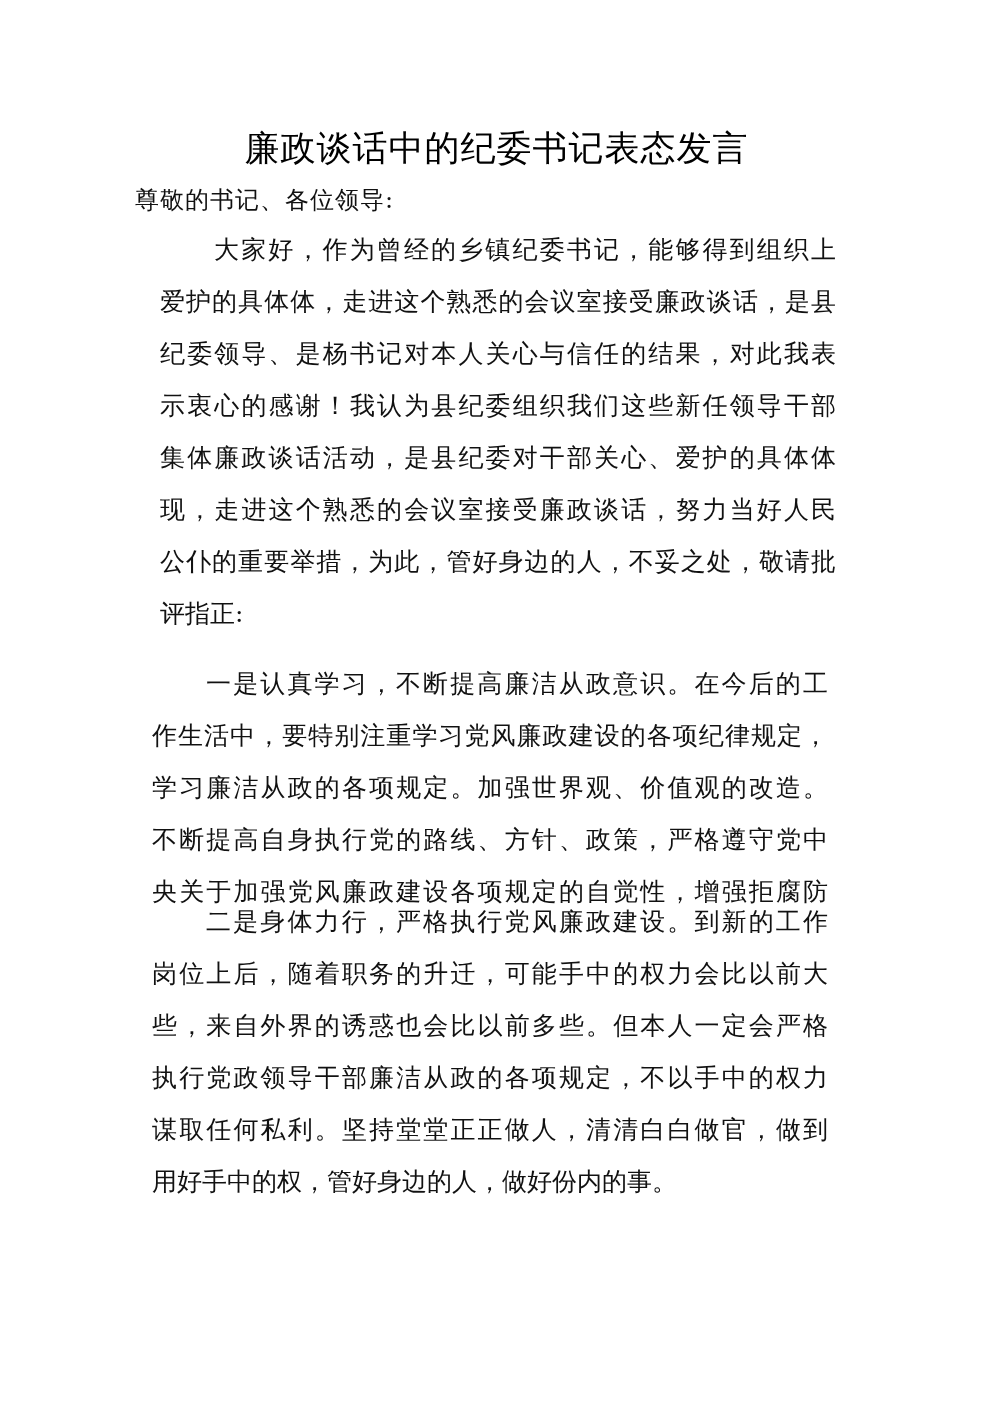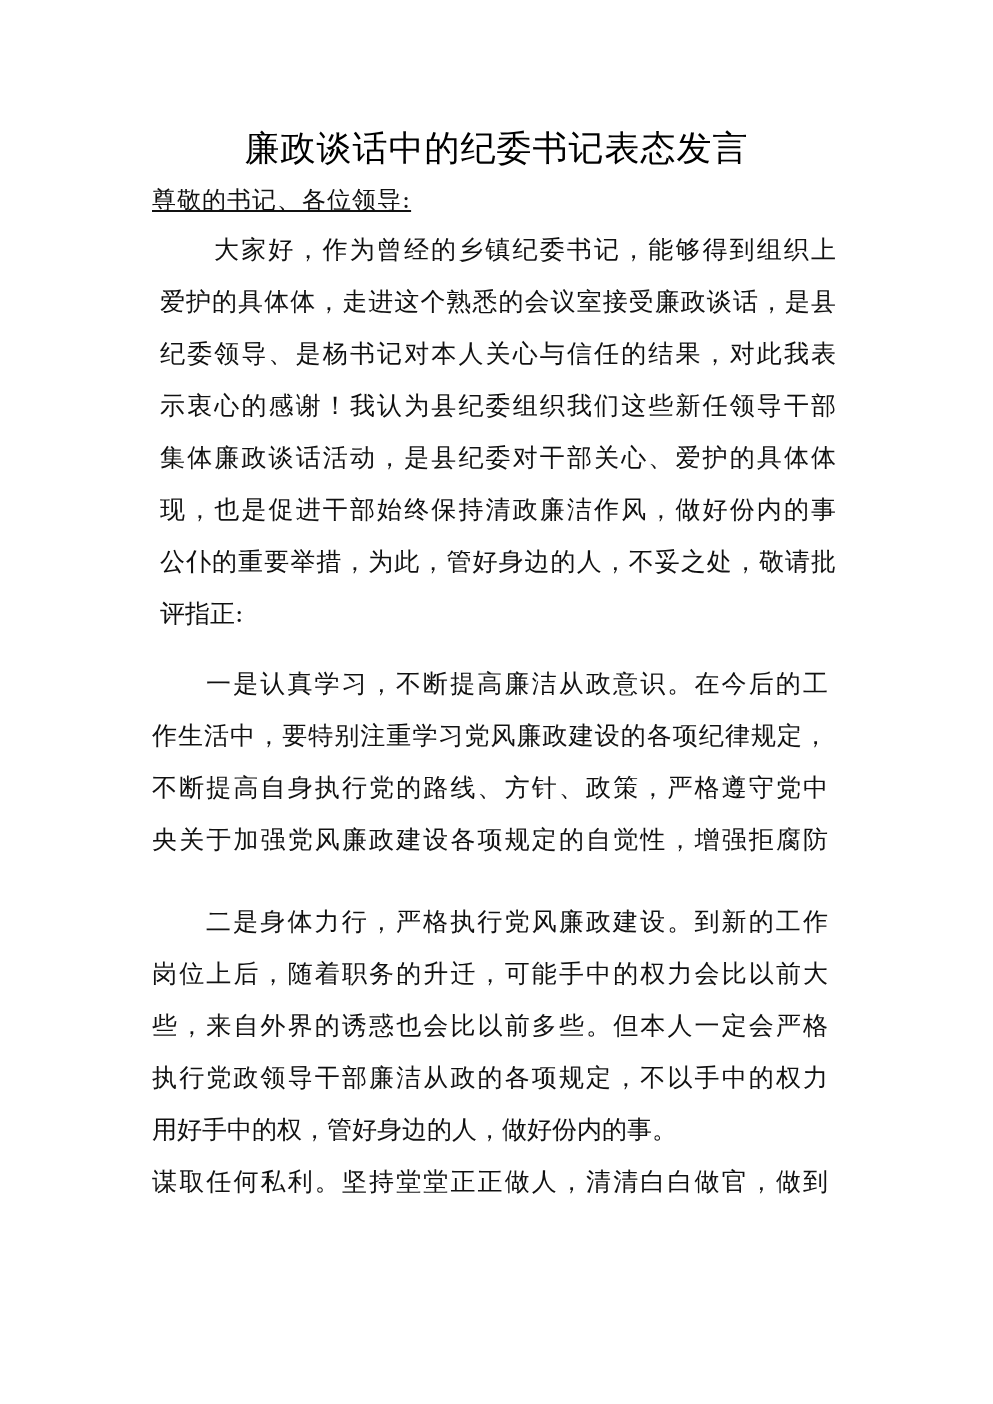--- a/index.html
+++ b/index.html
@@ -2,54 +2,55 @@
 <html><head>
 <meta charset="utf-8">
 <style>
   html, body { margin: 0; padding: 0; background: #ffffff; }
   body { width: 993px; height: 1404px; position: relative; overflow: hidden;
          font-family: "DejaVu Serif", "Liberation Serif", serif; color: #111; }
   .page { position: absolute; left: 0; top: 0; width: 993px; height: 1329px; background: #fff; border-radius: 25px; }
   .title { position: absolute; top: 124px; left: 0; width: 993px; text-align: center;
            font-size: 35px; line-height: 48px; letter-spacing: 1px; color: #000;
            font-family: "DejaVu Sans", "Liberation Sans", sans-serif; }
-  .salutation { position: absolute; top: 182px; left: 152px; font-size: 24px; line-height: 36px;
-                letter-spacing: 1px; text-decoration: underline; }
+  .salutation { position: absolute; top: 182px; left: 135px; font-size: 24px; line-height: 36px;
+                letter-spacing: 1px; }
   .para { position: absolute; left: 152px; width: 676px; }
   .line { display: block; height: 52px; line-height: 52px; font-size: 25px;
           white-space: nowrap; text-align: justify; text-align-last: justify; }
   .line.indent { padding-left: 54px; }
   .line.last { text-align-last: left; }
 </style>
 </head>
 <body>
 
 <div class="page">
   <div class="title">廉政谈话中的纪委书记表态发言</div>
   <div class="salutation">尊敬的书记、各位领导:</div>
 
   <div class="para" style="top:224px;margin-left:8px;">
     <span class="line indent">大家好，作为曾经的乡镇纪委书记，能够得到组织上</span>
     <span class="line">爱护的具体体，走进这个熟悉的会议室接受廉政谈话，是县</span>
     <span class="line">纪委领导、是杨书记对本人关心与信任的结果，对此我表</span>
     <span class="line">示衷心的感谢！我认为县纪委组织我们这些新任领导干部</span>
     <span class="line">集体廉政谈话活动，是县纪委对干部关心、爱护的具体体</span>
-    <span class="line">现，也是促进干部始终保持清政廉洁作风，做好份内的事</span>
+    <span class="line">现，走进这个熟悉的会议室接受廉政谈话，努力当好人民</span>
     <span class="line">公仆的重要举措，为此，管好身边的人，不妥之处，敬请批</span>
     <span class="line last">评指正:</span>
   </div>
 
   <div class="para" style="top:658px;">
     <span class="line indent">一是认真学习，不断提高廉洁从政意识。在今后的工</span>
     <span class="line">作生活中，要特别注重学习党风廉政建设的各项纪律规定，</span>
+    <span class="line">学习廉洁从政的各项规定。加强世界观、价值观的改造。</span>
     <span class="line">不断提高自身执行党的路线、方针、政策，严格遵守党中</span>
     <span class="line">央关于加强党风廉政建设各项规定的自觉性，增强拒腐防</span>
   </div>
 
   <div class="para" style="top:896px;">
     <span class="line indent">二是身体力行，严格执行党风廉政建设。到新的工作</span>
     <span class="line">岗位上后，随着职务的升迁，可能手中的权力会比以前大</span>
     <span class="line">些，来自外界的诱惑也会比以前多些。但本人一定会严格</span>
     <span class="line">执行党政领导干部廉洁从政的各项规定，不以手中的权力</span>
+    <span class="line">谋取任何私利。坚持堂堂正正做人，清清白白做官，做到</span>
     <span class="line last">用好手中的权，管好身边的人，做好份内的事。</span>
-    <span class="line">谋取任何私利。坚持堂堂正正做人，清清白白做官，做到</span>
   </div>
 </div>
 
 </body></html>

